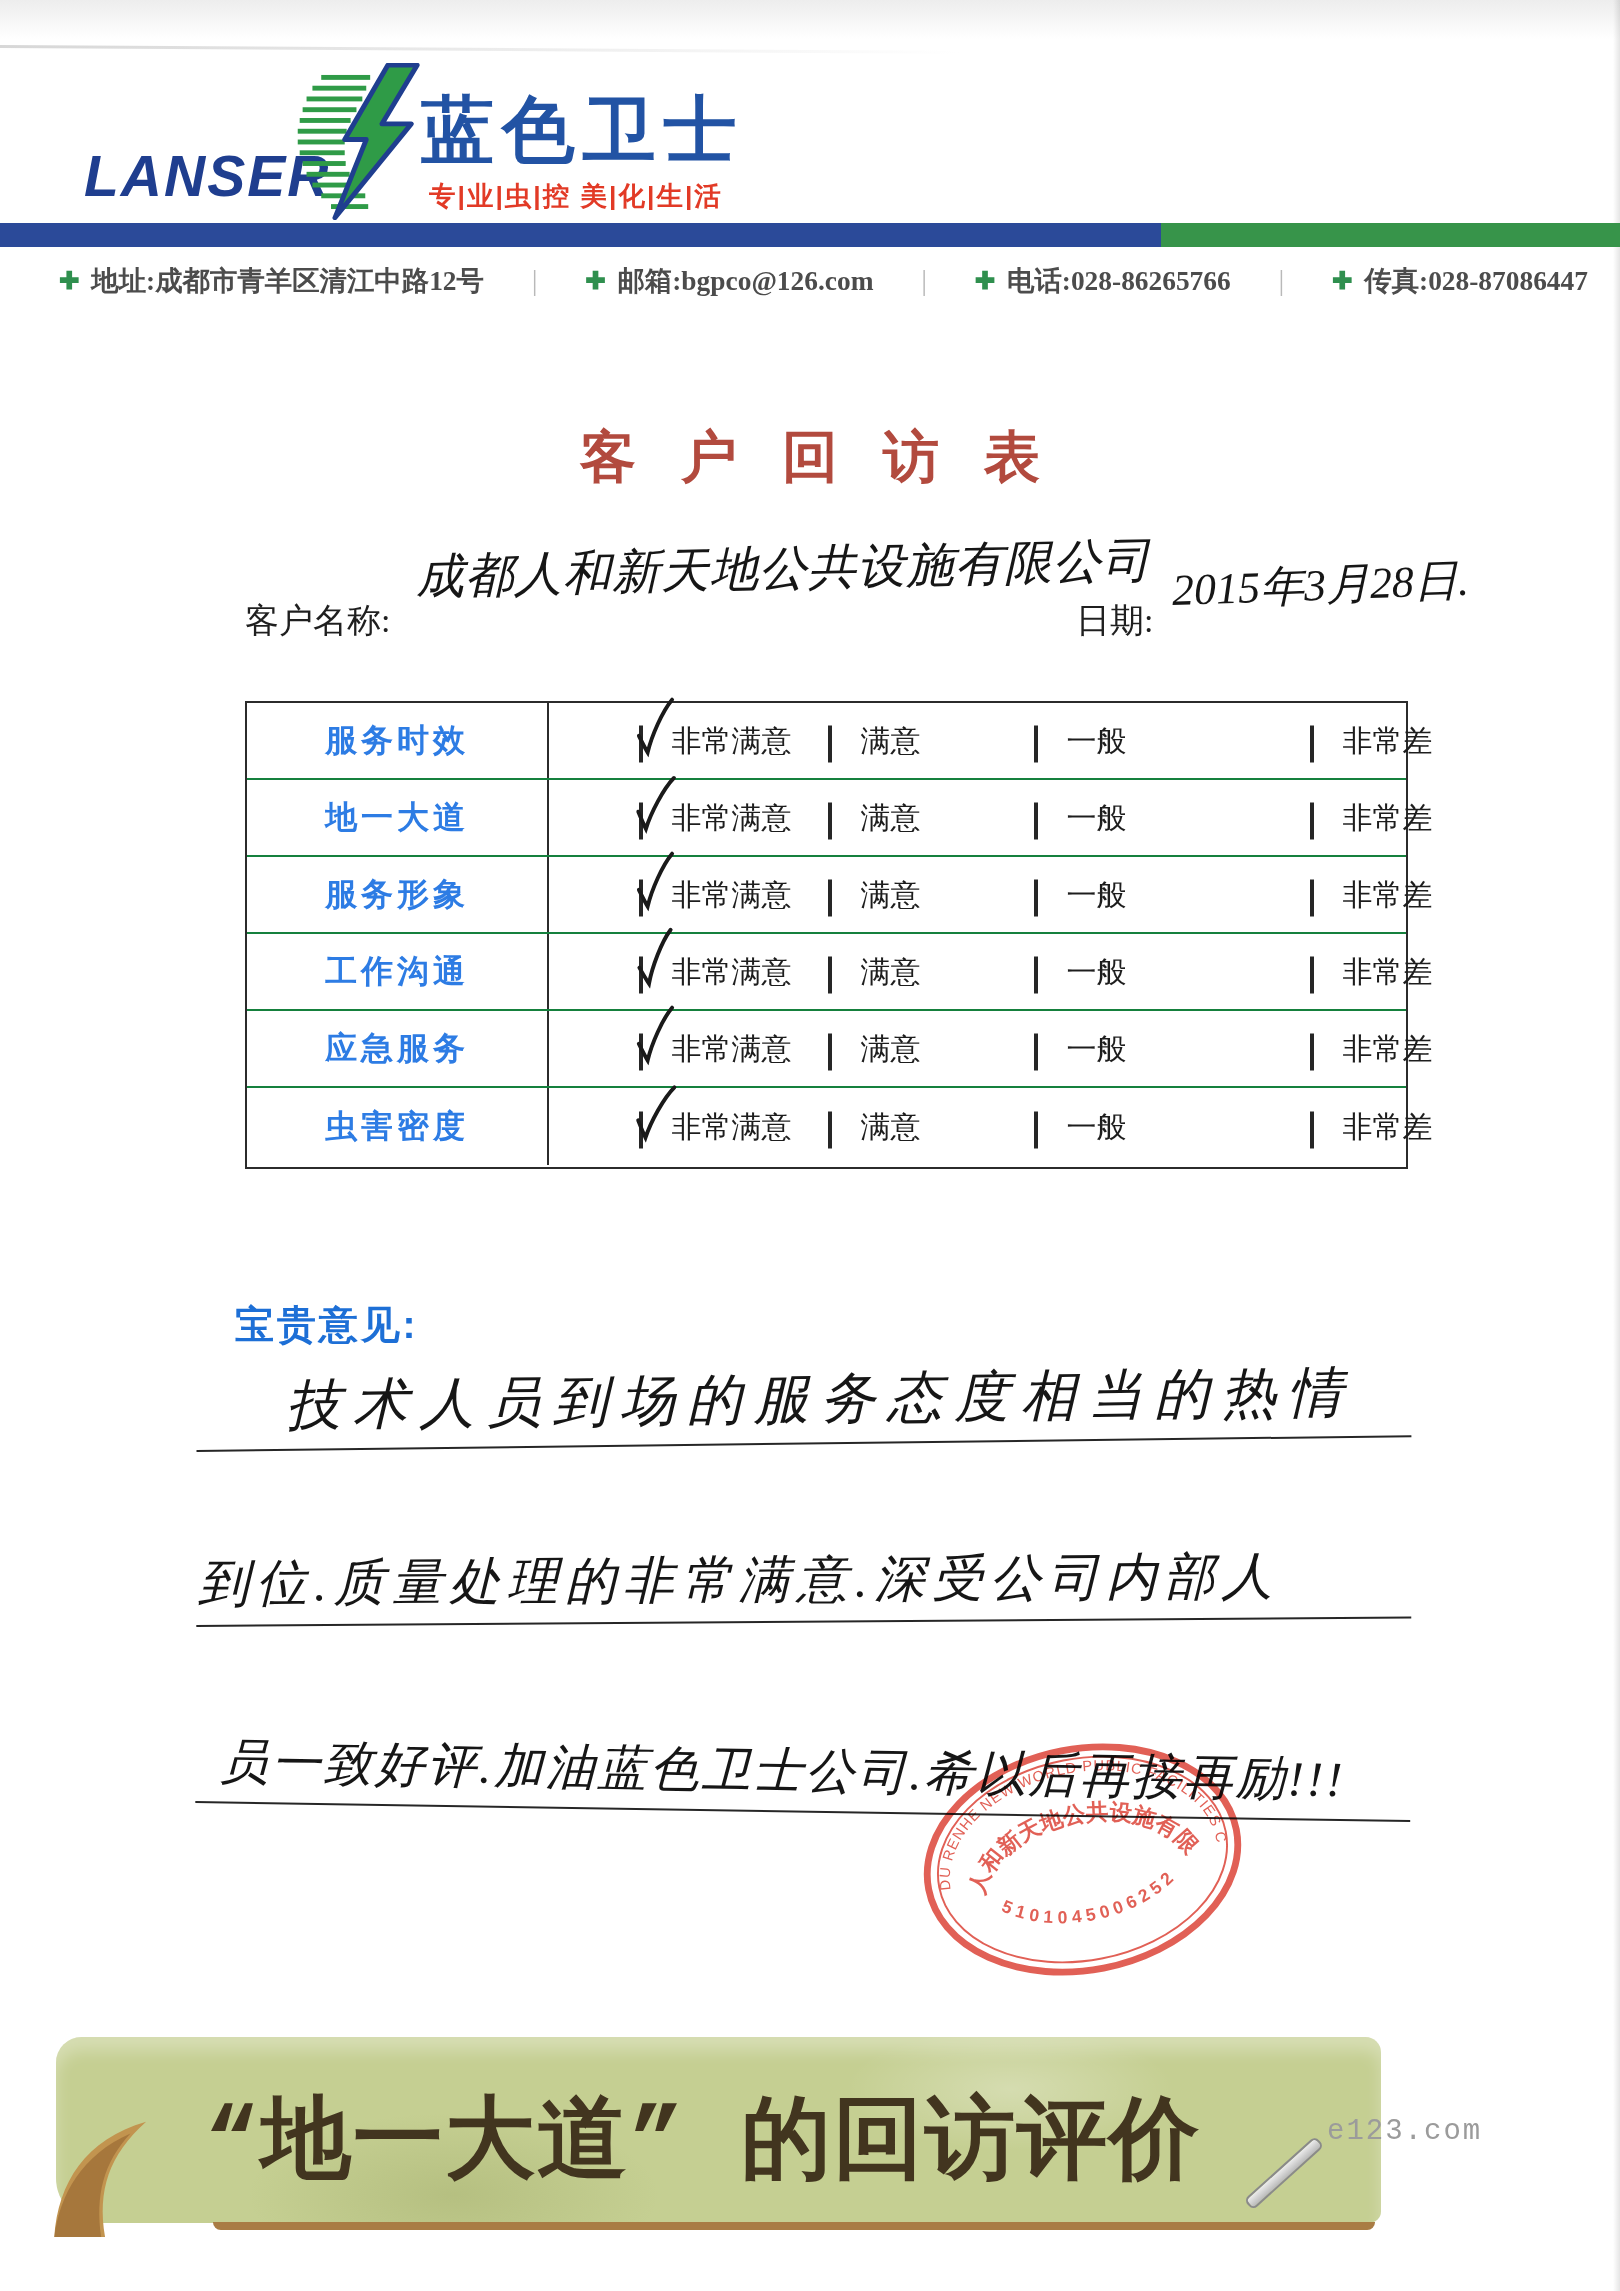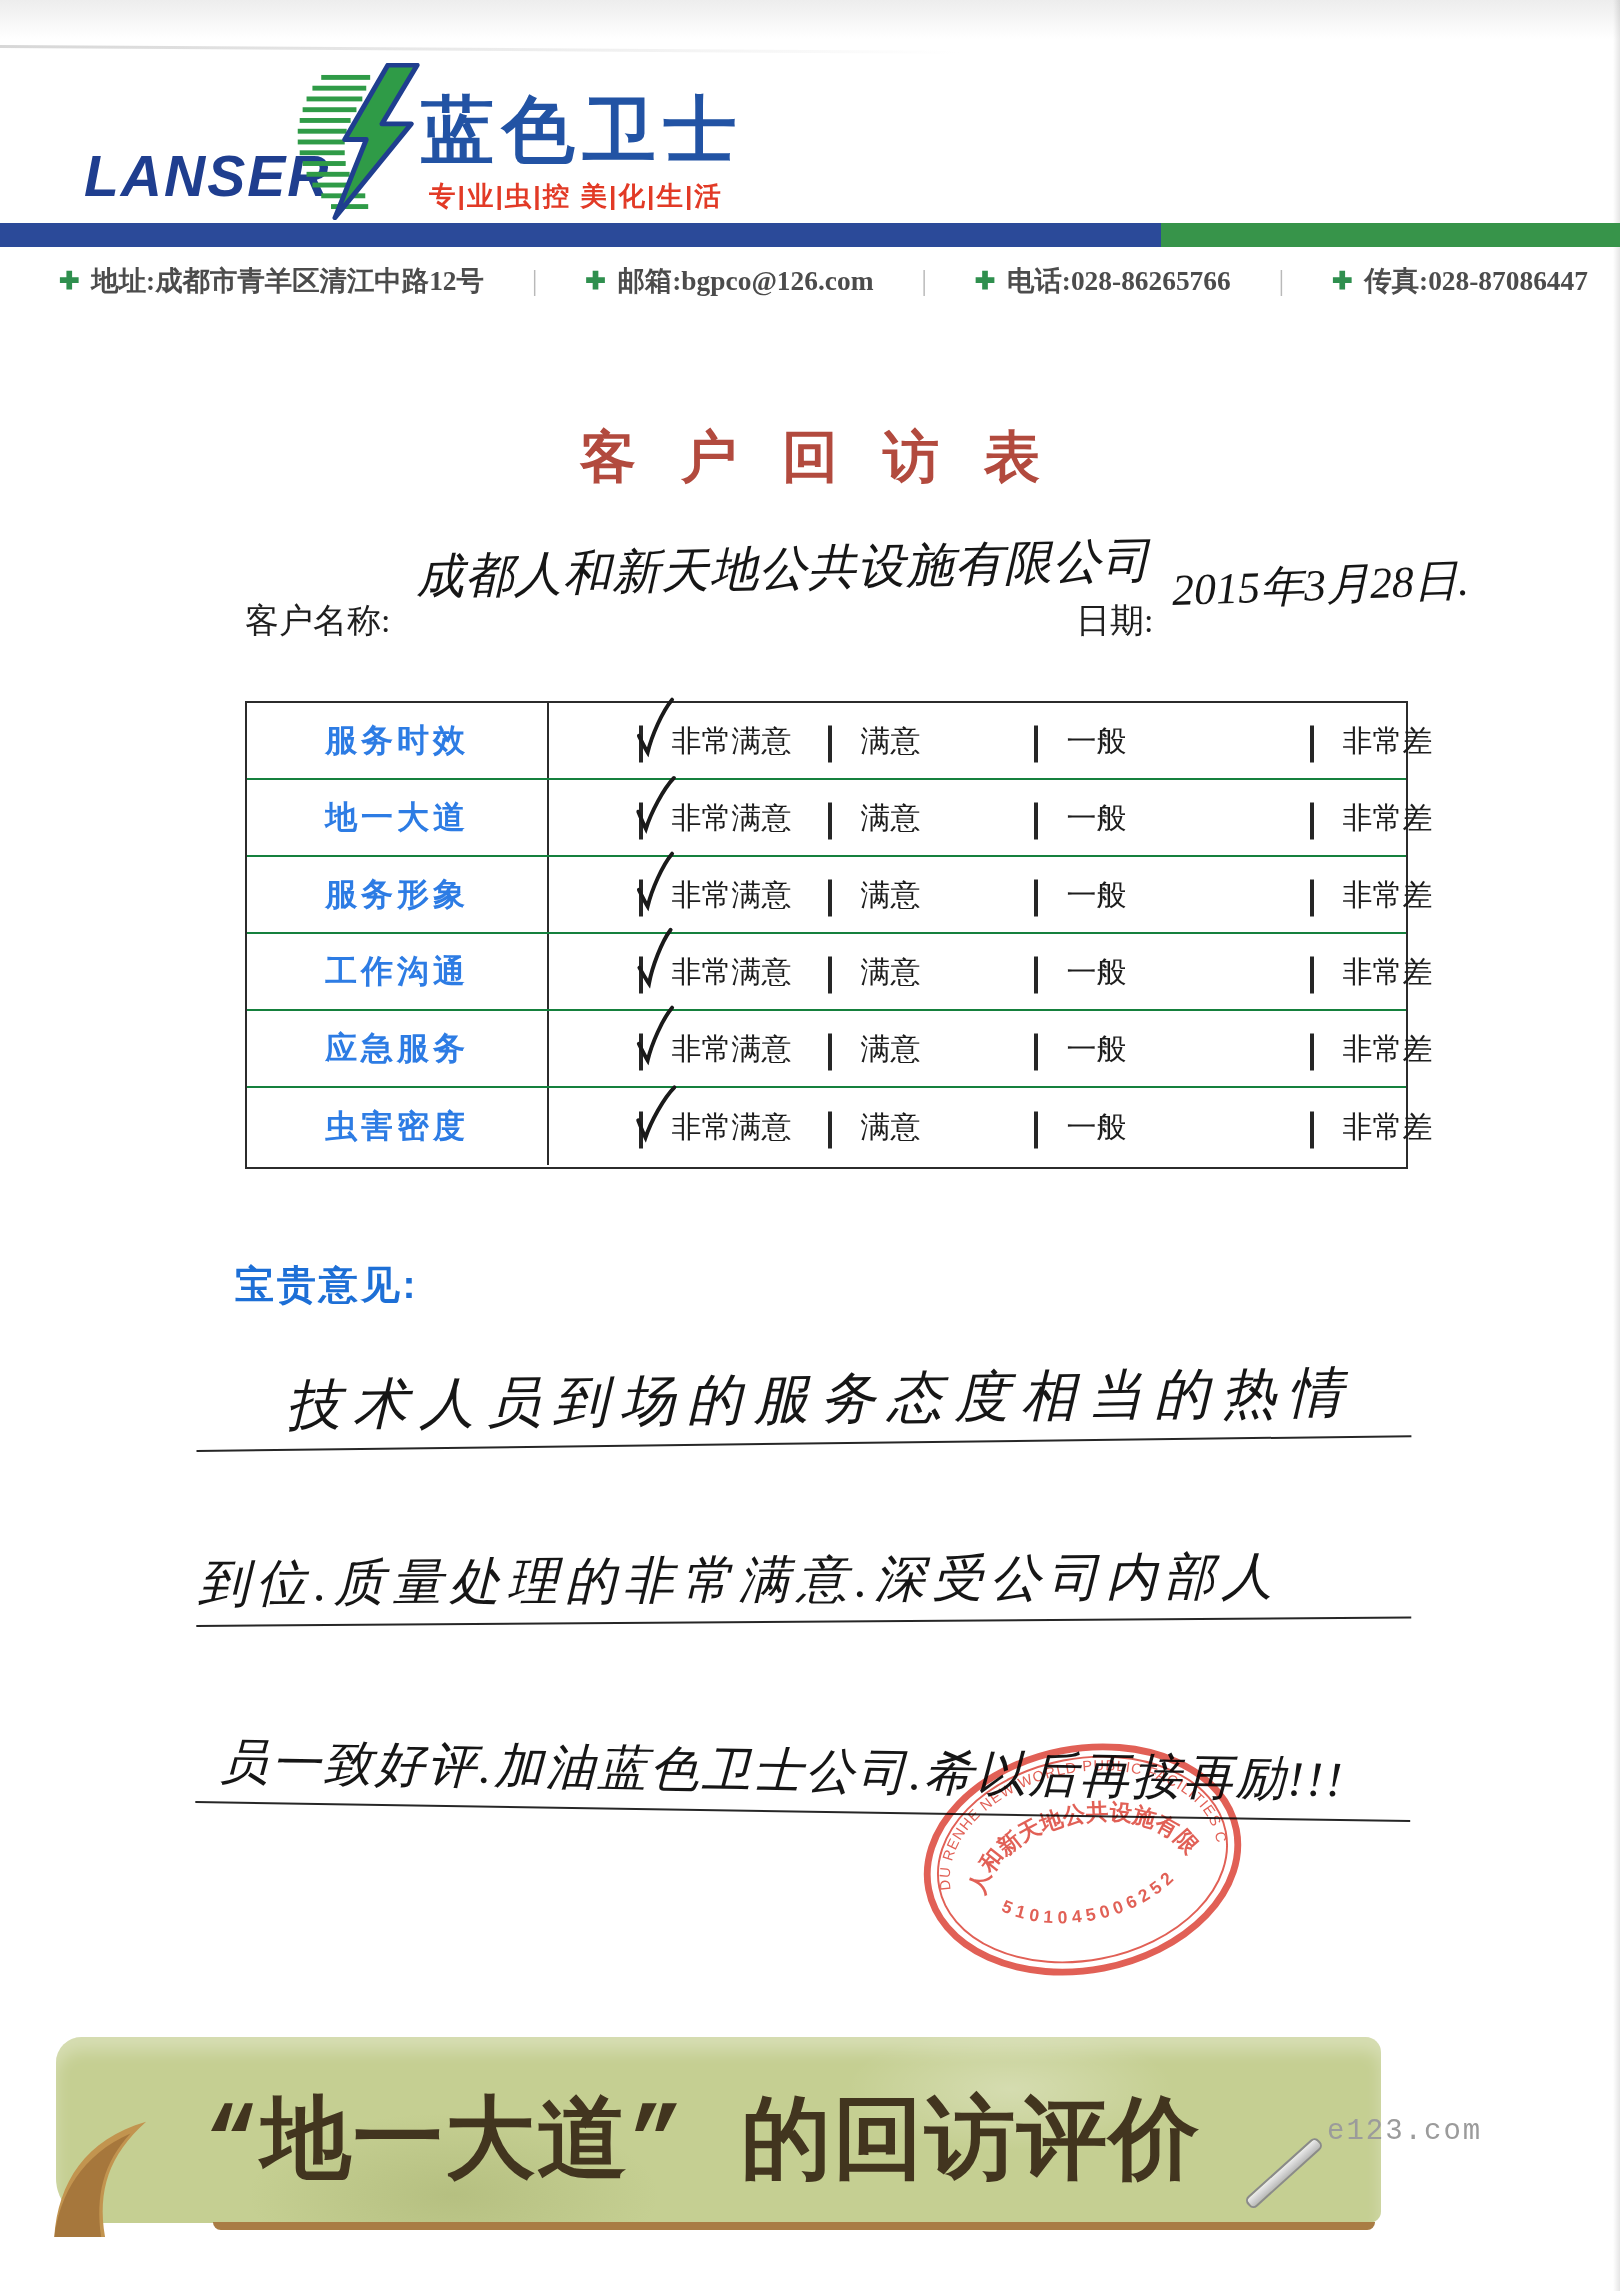--- a/index.html
+++ b/index.html
@@ -61,21 +61,21 @@
        font-size:30px;color:#1d1d1d;white-space:nowrap;}
   .opt1{left:344px;padding-left:48px;}.opt2{left:581px;}.opt3{left:787px;}.opt4{left:1063px;}
   .boxwrap{position:relative;width:25.5px;height:25.5px;margin-right:6.9px;}
   .box{width:100%;height:100%;border:2px solid #262626;box-sizing:border-box;}
   .tick{position:absolute;left:-4.9px;top:-31px;width:41px;height:61px;pointer-events:none;}
   .trow:nth-child(2) .tick{transform:rotate(4deg);}
   .trow:nth-child(4) .tick{transform:rotate(-3deg);}
   .trow:nth-child(6) .tick{transform:rotate(5deg);}
 
   
-  .fb-label{position:absolute;left:235px;top:1258px;font-family:"Liberation Sans",sans-serif;
+  .fb-label{position:absolute;left:235px;top:1298px;font-family:"Liberation Sans",sans-serif;
             font-weight:bold;font-size:39px;color:#1d6fd6;letter-spacing:2.9px;}
   .fline{position:absolute;left:196px;width:1215px;border-bottom:2.9px solid #262626;
          transform-origin:left center;}
   .fline .hw{position:absolute;bottom:5.9px;}
   .f1{top:1368px;height:82px;transform:rotate(-0.7deg);}
   .f1 .hw{left:90px;font-size:55px;letter-spacing:11.8px;}
   .f2{top:1539px;height:86px;transform:rotate(-0.4deg);}
   .f2 .hw{left:2px;font-size:51px;letter-spacing:6.9px;}
   .f3{top:1715px;height:86px;transform:rotate(0.9deg);}
   .f3 .hw{left:23.5px;font-size:49px;letter-spacing:2.9px;}

